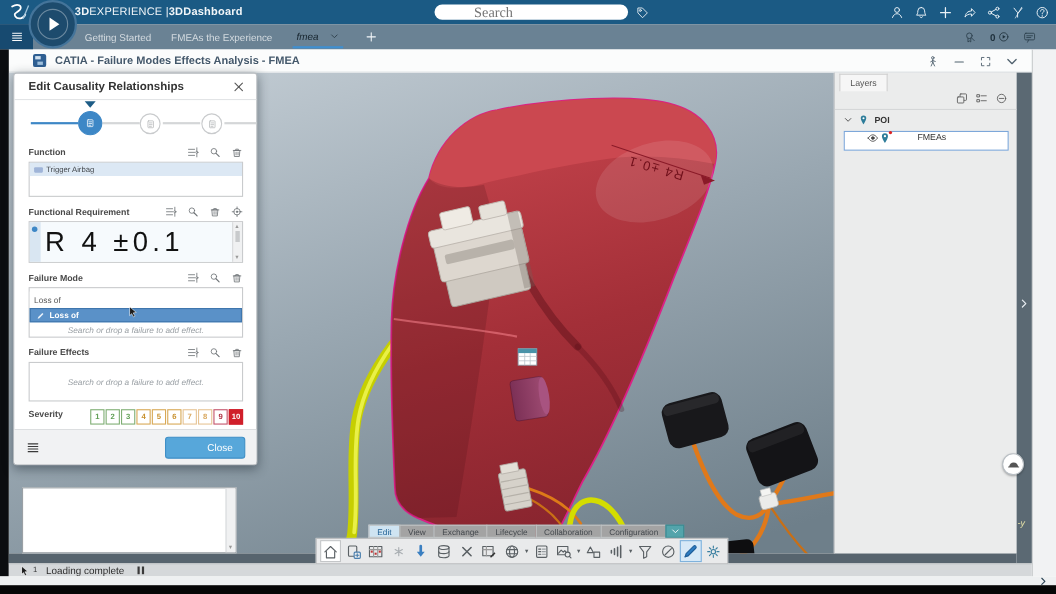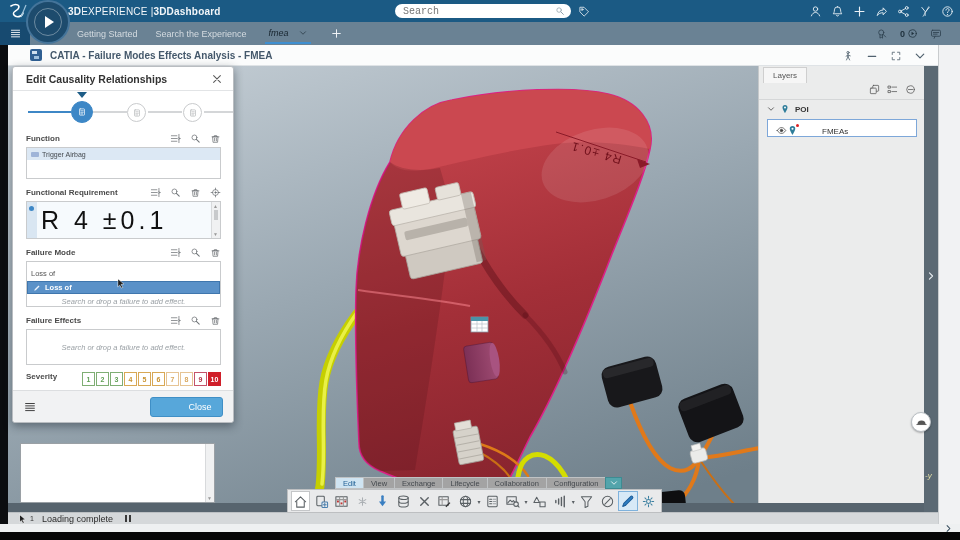--- a/index.html
+++ b/index.html
@@ -10,21 +10,21 @@
   .ic svg{width:100%;height:100%;}
 
   
   #topbar{left:0;top:0;width:960px;height:22px;background:var(--topbar,#1b5a84);display:flex;align-items:center;color:#fff;}
   #logo3ds{left:7px;top:3px;width:24px;height:16px;}
   #brand{left:68px;top:0;height:22px;display:flex;align-items:center;font-size:10px;letter-spacing:.2px;color:#f2f6f9;white-space:nowrap;}
   #brand b{font-weight:bold;}
   #dashname{left:184px;top:0;height:22px;display:flex;align-items:center;gap:4px;font-size:10px;color:#e9eff4;}
   #dashname .ic{width:8px;height:8px;color:#cfdde8;}
   #searchpill{left:395px;top:4px;width:176px;height:14px;background:#fff;border-radius:8px;display:flex;align-items:center;padding:0 6px;box-sizing:border-box;}
-  #searchpill input{border:none;outline:none;flex:1;font-size:10px;color:#555;background:transparent;font-family:Liberation Mono, monospace;}
+  #searchpill input{border:none;outline:none;flex:1;font-size:13px;color:#555;background:transparent;font-family:Liberation Serif, serif;margin-left:28px;}
   #searchpill .ic{width:10px;height:10px;color:#8a9aa5;}
   #tagicon{left:578px;top:5px;width:12px;height:12px;color:#e8eef3;}
   #tb-icons{right:6px;top:0;height:22px;display:flex;align-items:center;gap:9px;color:#eaf1f6;}
   #tb-icons .ic{width:13px;height:13px;}
 
   
   #tabbar{left:0;top:22px;width:960px;height:23px;background:var(--tabbar,#6a8294);}
   #burgerpatch{left:0;top:22px;width:30px;height:23px;background:#174a70;display:flex;align-items:center;justify-content:center;}
   #burgerpatch .ic{width:13px;height:13px;color:#fff;}
   #tabs{left:77px;top:22px;height:23px;display:flex;align-items:center;gap:18px;font-size:9px;}
@@ -131,21 +131,21 @@
   
   #layers{left:758px;top:66px;width:166px;height:437px;background:#ebecec;border-left:1px solid #c5c8ca;box-sizing:border-box;z-index:4;}
   #layers-tab{position:absolute;left:4px;top:1px;width:42px;height:15px;background:#f6f6f6;border:1px solid #cfcfcf;border-bottom:none;font-size:8px;color:#555;display:flex;align-items:center;justify-content:center;}
   #layers-tools{position:absolute;right:8px;top:18px;display:flex;gap:7px;color:#555;}
   #layers-tools .ic{width:11px;height:11px;}
   #layers-div{position:absolute;left:0;top:33px;width:100%;border-top:1px solid #d5d7d8;}
   #poi-row{position:absolute;left:8px;top:38px;display:flex;align-items:center;gap:5px;}
   #poi-row .chev{width:8px;height:8px;color:#444;}
   #poi-row .pin{width:10px;height:10px;color:#2e7d9a;}
   #poi-row .lbl{font-size:8px;font-weight:bold;color:#333;}
-  #fmea-row{position:absolute;left:8px;top:53px;width:150px;height:18px;background:#fff;border:1px solid #7da7d9;box-sizing:border-box;display:flex;align-items:flex-end;gap:0;padding-left:8px;}
+  #fmea-row{position:absolute;left:8px;top:53px;width:150px;height:18px;background:#fff;border:1px solid #7da7d9;box-sizing:border-box;display:flex;align-items:flex-start;gap:0;padding-left:20px;}
   #fmea-row .ic{width:11px;height:11px;color:#444;}
   #fmea-row .pin{color:#2e7d9a;position:relative;}
   #fmea-row .pin:after{content:"";position:absolute;right:-1px;top:-1px;width:3px;height:3px;border-radius:50%;background:#d22;}
   #fmea-row .lbl{font-size:8px;color:#333;margin-left:24px;}
 
   
   #ab-tabs{left:335px;top:477px;height:12px;display:flex;z-index:6;}
   .abtab{height:12px;display:flex;align-items:center;padding:0 7px;font-size:7.5px;color:#44494e;background:#a3a3a3;border:1px solid #bfc2c4;border-right:none;box-sizing:border-box;}
   .abtab.active{background:var(--tbactive,#cfe4f2);color:#1f5f94;}
   #ab-chev{width:17px;height:12px;background:#53a4ab;border:1px solid #3d8b92;box-sizing:border-box;display:flex;align-items:center;justify-content:center;color:#fff;}
@@ -336,21 +336,21 @@
   <div id="tabbar" class="abs"></div>
   <div id="burgerpatch" class="abs">
     <span class="ic">
         <svg viewBox="0 0 16 16" fill="none" stroke="currentColor" stroke-width="1.1" stroke-linecap="round" stroke-linejoin="round">
           <path d="M3 4h10M3 6.7h10M3 9.4h10M3 12.1h10"></path>
         </svg>
       </span>
   </div>
   <div id="tabs" class="abs">
     <span class="dtab">Getting Started</span>
-    <span class="dtab">Search the Experience</span>
+    <span class="dtab">FMEAs the Experience</span>
     <span id="tab-active-wrap">
       <span class="lbl">fmea</span>
       <span class="ic">
           <svg viewBox="0 0 16 16" fill="none" stroke="currentColor" stroke-width="1.1" stroke-linecap="round" stroke-linejoin="round">
             <path d="M3 5.5l5 5 5-5" stroke-width="1.6"></path>
           </svg>
         </span>
     </span>
     <span id="tab-plus" class="ic">
         <svg viewBox="0 0 16 16" fill="none" stroke="currentColor" stroke-width="1.1" stroke-linecap="round" stroke-linejoin="round">

